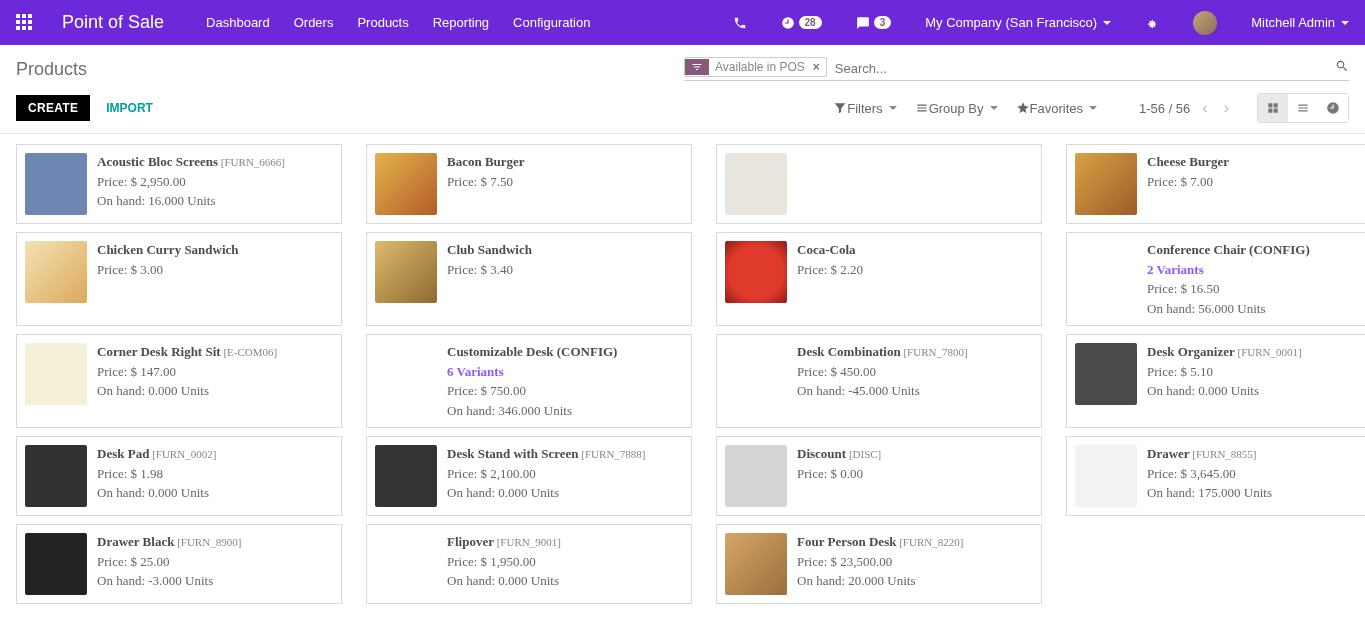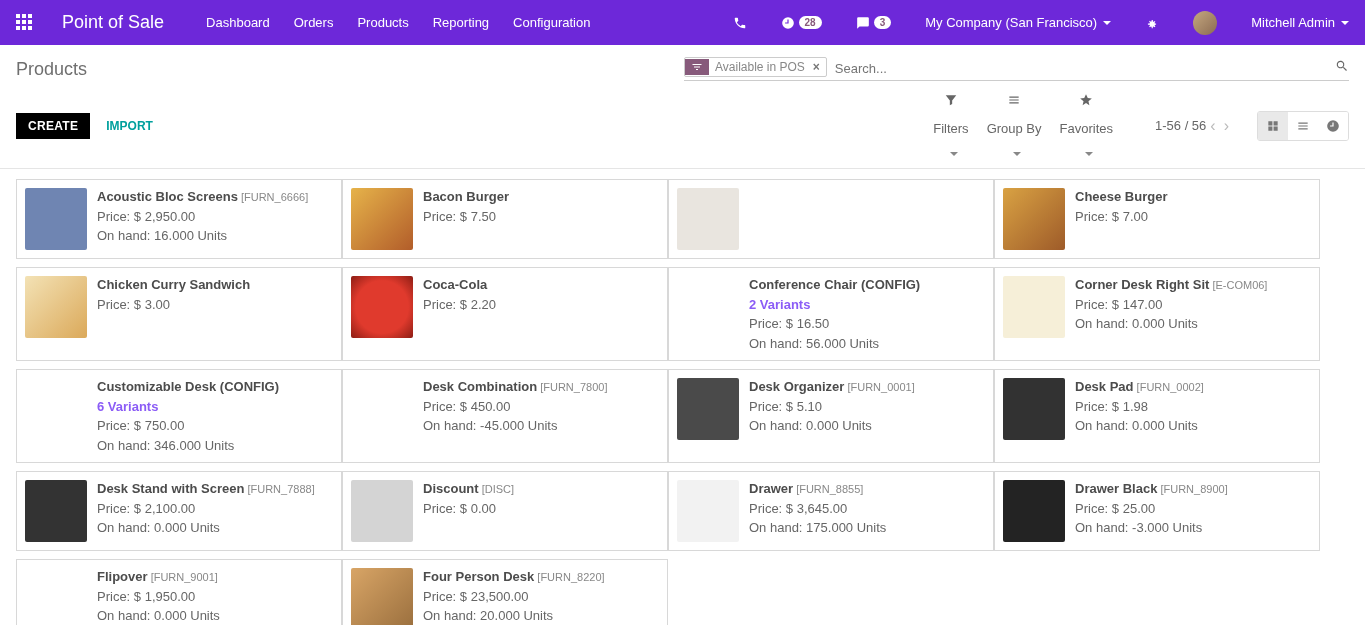--- a/index.html
+++ b/index.html
@@ -25,30 +25,30 @@
 .facet .fac-ico svg{width:12px;height:12px;fill:#fff;}
 .facet .fac-txt { padding:2px 6px 2px 6px; }
 .facet .fac-x { padding:0 6px 0 2px; font-weight:bold; cursor:pointer; color:#777;}
 .search-input { border:none; outline:none; font-size:13px; padding:4px 8px; flex:1; color:#555; }
 .looking-glass { margin-left:8px; color:#666; cursor:pointer; }
 
 .row-cp { display:flex; align-items:center; padding:6px 16px 10px 16px; border-bottom:1px solid #e5e5e5; }
 .btn-create { background:#000000; color:#fff; border:none; padding:6px 12px; font-size:12px; font-weight:700; letter-spacing:.3px; cursor:pointer; }
 .btn-import { color:#00a09d; background:none; border:none; padding:6px 12px; font-size:12px; font-weight:700; cursor:pointer; margin-left:4px;}
 .cp-right { margin-left:auto; display:flex; align-items:center; gap:18px; color:#666; }
-.cp-dd { display:inline-flex; align-items:center; gap:14px; cursor:pointer; font-size:13px;flex-direction:column; }
+.cp-dd { display:inline-flex; align-items:center; gap:0; cursor:pointer; font-size:13px; }
 .cp-dd.caret::after{ border-top-color:#888; }
-.pager { display:flex; align-items:center; gap:0; margin-left:24px; font-size:13px;}
+.pager { display:flex; align-items:center; gap:8px; margin-left:24px; font-size:13px;}
 .pag-arrow { color:#bbb; font-size:16px; cursor:pointer; padding:4px;}
 .view-switch { display:flex; border:1px solid #ddd; border-radius:3px; overflow:hidden; margin-left:6px;}
 .view-switch button { width:30px; height:28px; border:none; background:#fff; color:#777; cursor:pointer; display:flex; align-items:center; justify-content:center;}
 .view-switch button.active { background:#e9e9e9; }
 
 .kanban-area { height:calc(625px - 45px - 48px - 44px); overflow-y:scroll; padding:10px 6px 10px 16px; }
-.kanban-grid { display:grid; grid-template-columns:repeat(4, 326px); gap:8px 0; }
+.kanban-grid { display:grid; grid-template-columns:repeat(4, 326px); gap:8px 24px;font-family:Liberation Serif, serif; }
 .card { border:1px solid #d8d8d8; background:#fff; display:flex; padding:8px; gap:10px; min-height:72px; cursor:pointer;}
 .thumb { width:62px; height:62px; flex-shrink:0; display:flex; align-items:center; justify-content:center; font-size:10px; color:#999; border-radius:2px;}
 .info { display:flex; flex-direction:column; gap:2px; font-size:13px; line-height:1.35; }
 .p-name { font-weight:700; color:#4c4c4c; }
 .p-code { font-weight:400; font-size:11px; color:#888; }
 .p-sub { font-weight:700; color:#8b5cf6; font-size:13px;}
 .p-line { color:#666; }
 
 .kanban-area::-webkit-scrollbar{width:12px;}
 .kanban-area::-webkit-scrollbar-thumb{background:#c6c6c6;border-radius:2px;}
@@ -202,20 +202,27 @@
         </div>
       </div>
       <div class="card">
         <div class="thumb" style="background: linear-gradient(135deg, rgb(243, 226, 181), rgb(219, 169, 90));"></div>
         <div class="info">
           <div><span class="p-name">Chicken Curry Sandwich</span></div>
           <div class="p-line">Price: $ 3.00</div>
         </div>
       </div>
       <div class="card">
+        <div class="thumb" style="background: linear-gradient(135deg, rgb(220, 187, 110), rgb(141, 106, 48));"></div>
+        <div class="info">
+          <div><span class="p-name">Club Sandwich</span></div>
+          <div class="p-line">Price: $ 3.40</div>
+        </div>
+      </div>
+      <div class="card">
         <div class="thumb" style="background: radial-gradient(circle, rgb(224, 58, 45) 60%, rgb(140, 29, 20));"></div>
         <div class="info">
           <div><span class="p-name">Coca-Cola</span></div>
           <div class="p-line">Price: $ 2.20</div>
         </div>
       </div>
       <div class="card">
         <div class="thumb" style="background: rgb(255, 255, 255);"></div>
         <div class="info">
           <div><span class="p-name">Conference Chair (CONFIG)</span></div>

